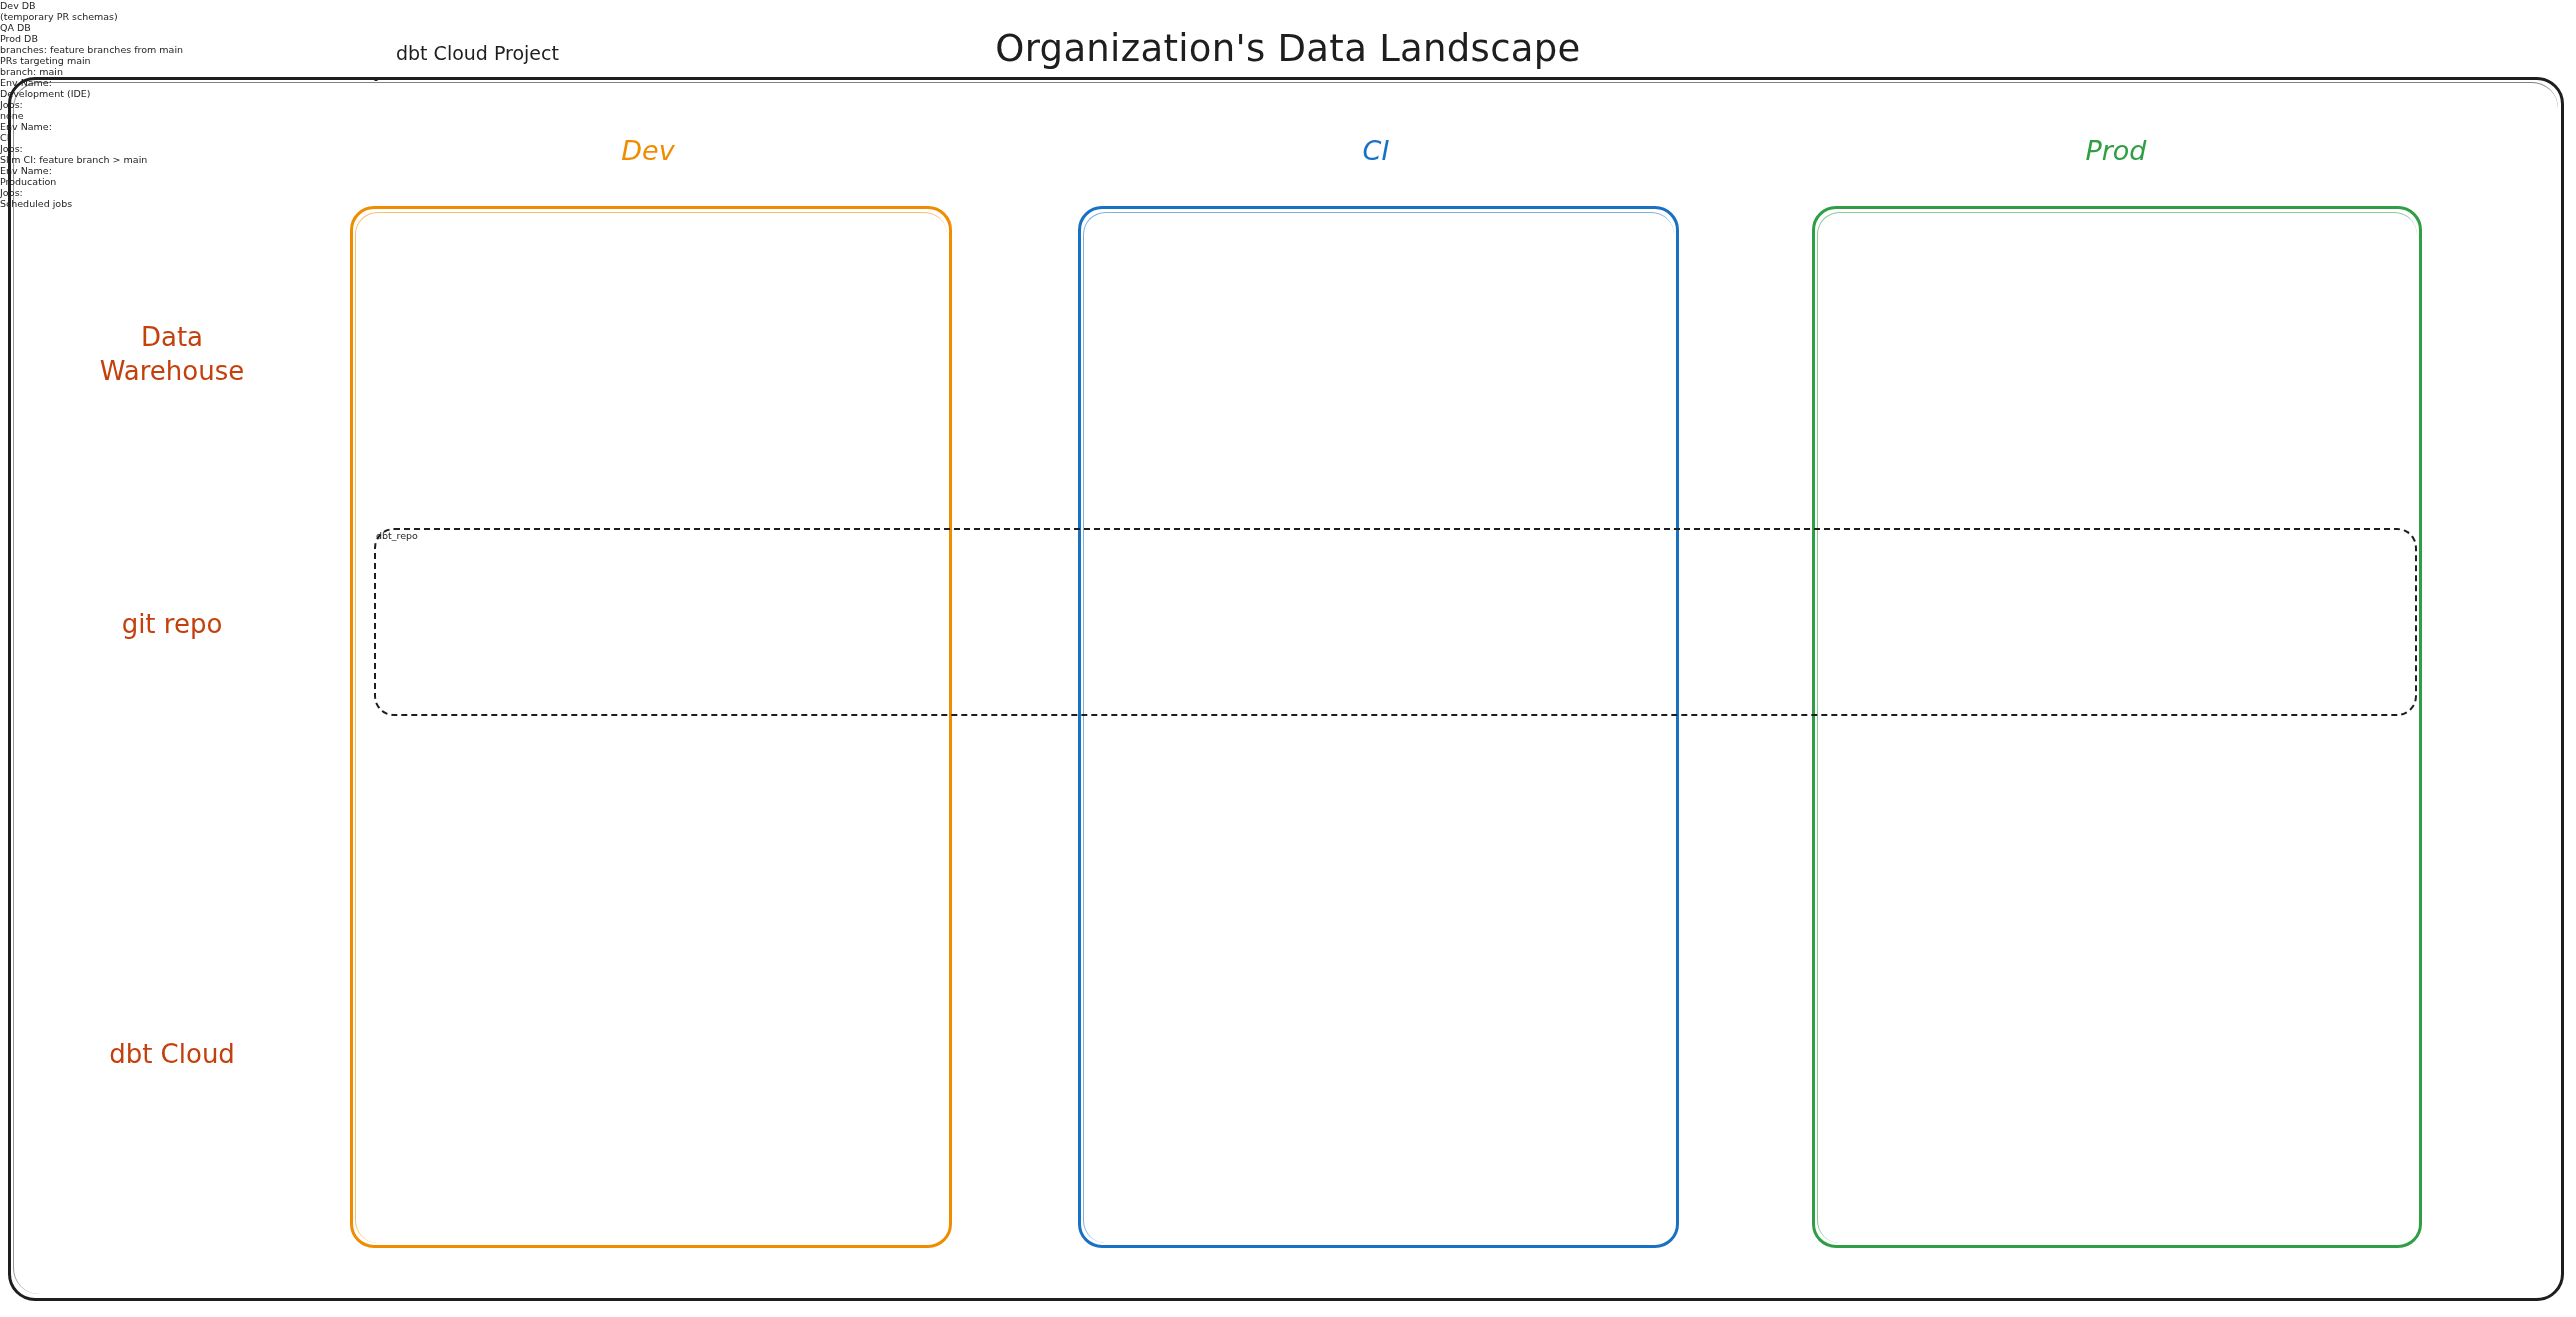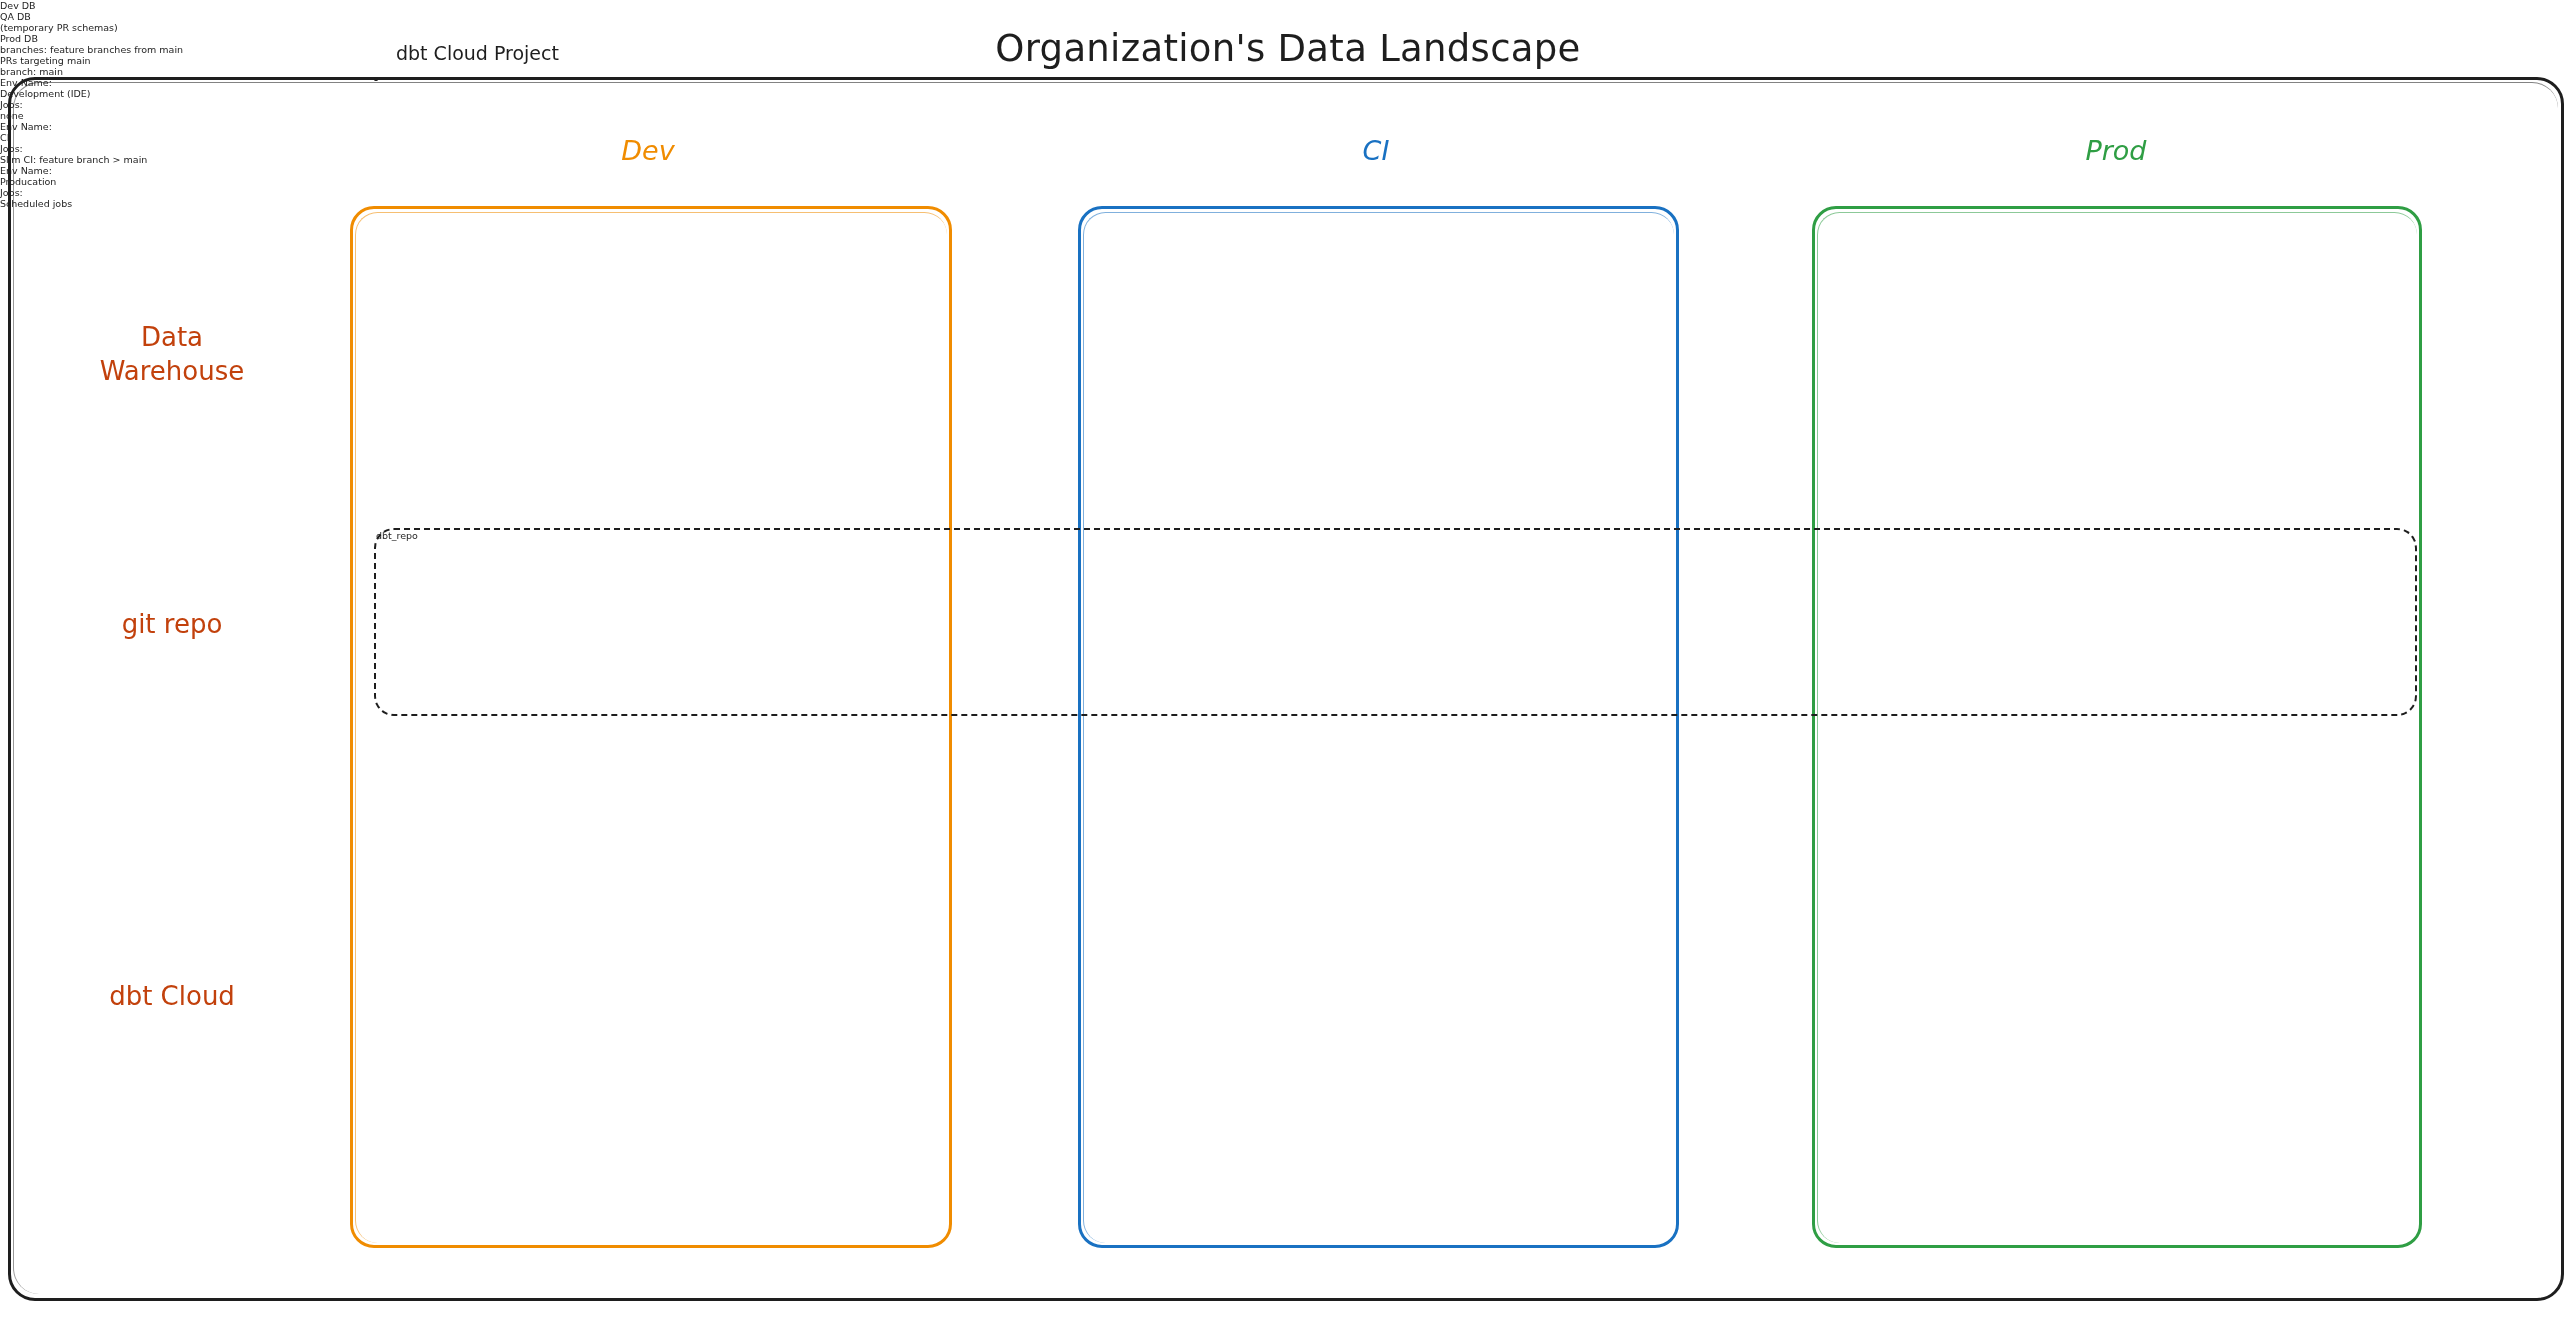--- a/index.html
+++ b/index.html
@@ -67,21 +67,21 @@
     position: absolute;
     left: 36px; width: 272px;
     text-align: center;
     font-size: 26px;
     line-height: 1.32;
     color: #c2410c;
     white-space: pre-line;
   }
   .row-label.warehouse { top: 320px; }
   .row-label.gitrepo   { top: 607px; }
-  .row-label.dbtcloud  { top: 979px; }
+  .row-label.dbtcloud  { top: 1037px; }
 
   
   .env-col {
     position: absolute;
     top: 206px;
     height: 1042px;
     border-radius: 24px;
     background: transparent;
   }
   .env-col::after {
@@ -201,22 +201,22 @@
 
 <div class="env-col dev"></div>
 <div class="env-col ci"></div>
 <div class="env-col prod"></div>
 
 <div class="node-box wh-dev">
   <div class="node-line">Dev DB</div>
 </div>
 
 <div class="node-box wh-ci">
+  <div class="node-line">(temporary PR schemas)</div>
   <div class="node-line">QA DB</div>
-  <div class="node-line">(temporary PR schemas)</div>
 </div>
 
 <div class="node-box wh-prod">
   <div class="node-line">Prod DB</div>
 </div>
 
 <div class="dashed-group git">
   <div class="dashed-group-label">dbt_repo</div>
 </div>
 <div class="free-text git-dev">branches:

